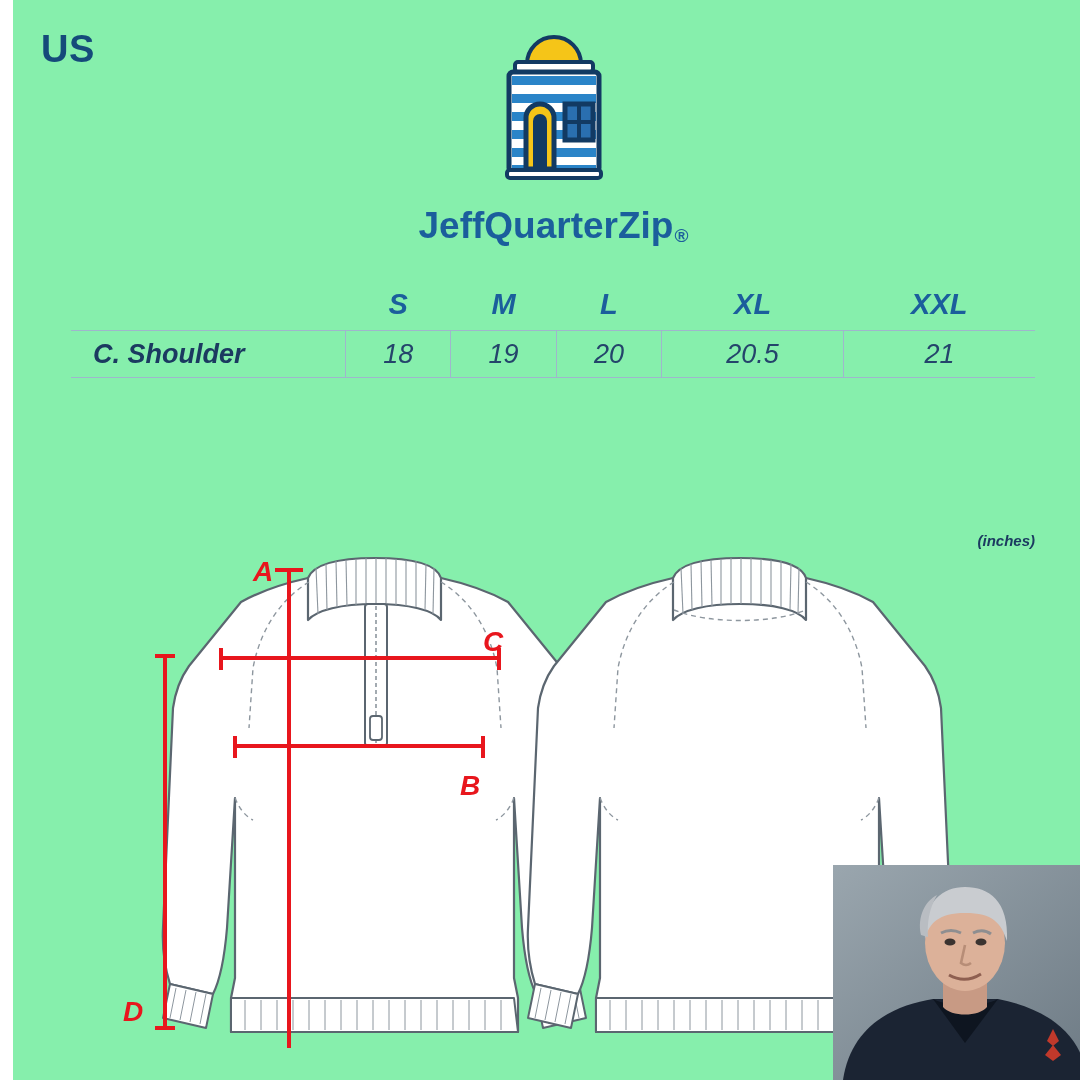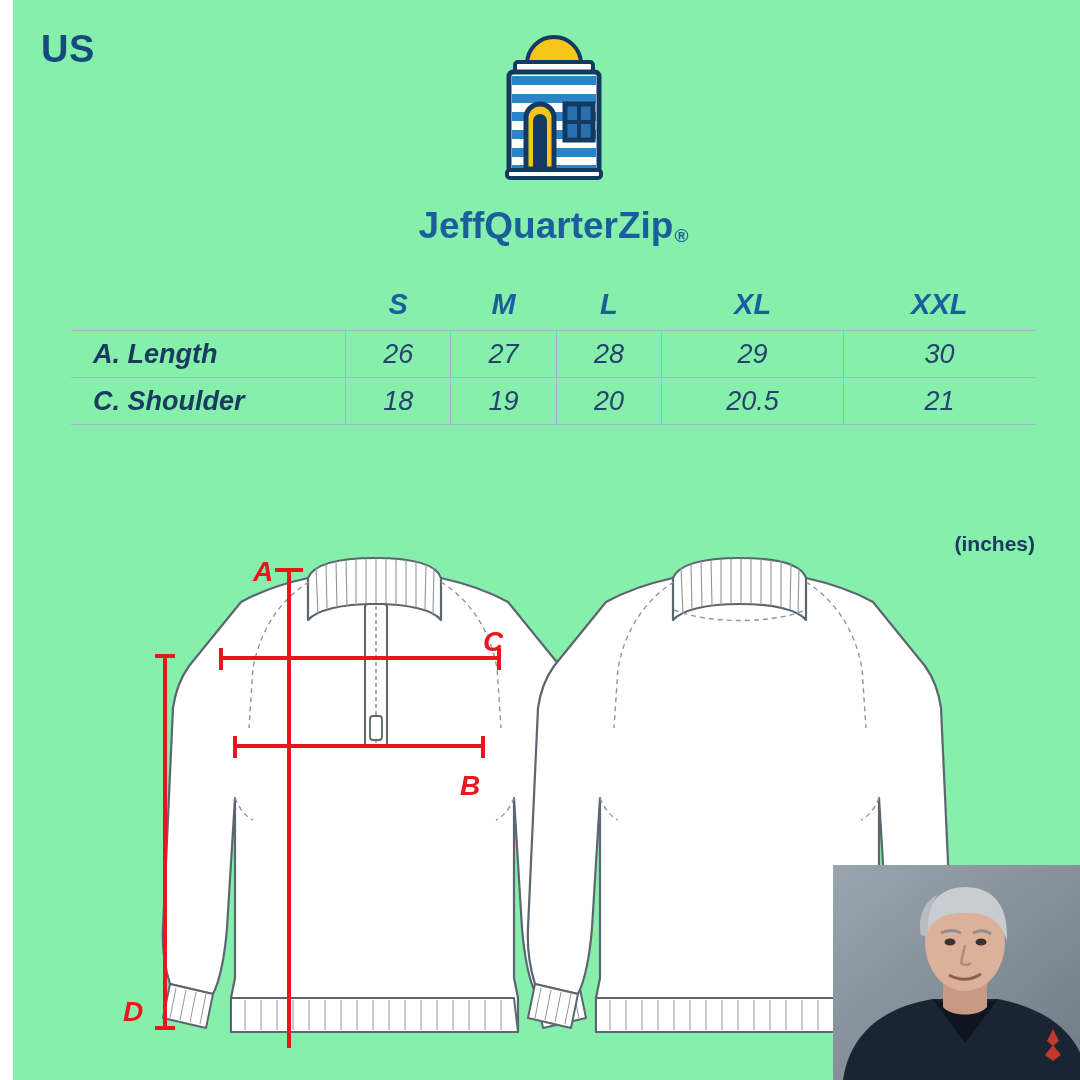--- a/index.html
+++ b/index.html
@@ -100,21 +100,22 @@
   .size-table tbody tr td:last-child {
     border-right: none;
   }
   .size-table tbody tr:last-child td {
     border-bottom: 1.5px solid #9fb6cc;
   }
   .units {
     position: absolute;
     right: 58px;
     top: 532px;
-    font-size: 21px;
+    font-size: 15px;
+    font-style: italic;
     font-weight: bold;
     color: #1b3a60;
   }
 
   
   .diagram {
     position: absolute;
     left: 0;
     top: 548px;
     width: 1080px;
@@ -187,28 +188,20 @@
       <tr>
         <th style="width:252px"></th>
         <th>S</th>
         <th>M</th>
         <th>L</th>
         <th>XL</th>
         <th>XXL</th>
       </tr>
     </thead>
     <tbody>
-      <tr>
-        <td class="rowhead">A. Length</td>
-        <td>26</td>
-        <td>27</td>
-        <td>28</td>
-        <td>29</td>
-        <td>30</td>
-      </tr>
       <tr>
         <td class="rowhead">C. Shoulder</td>
         <td>18</td>
         <td>19</td>
         <td>20</td>
         <td>20.5</td>
         <td>21</td>
       </tr>
     </tbody>
   </table>

